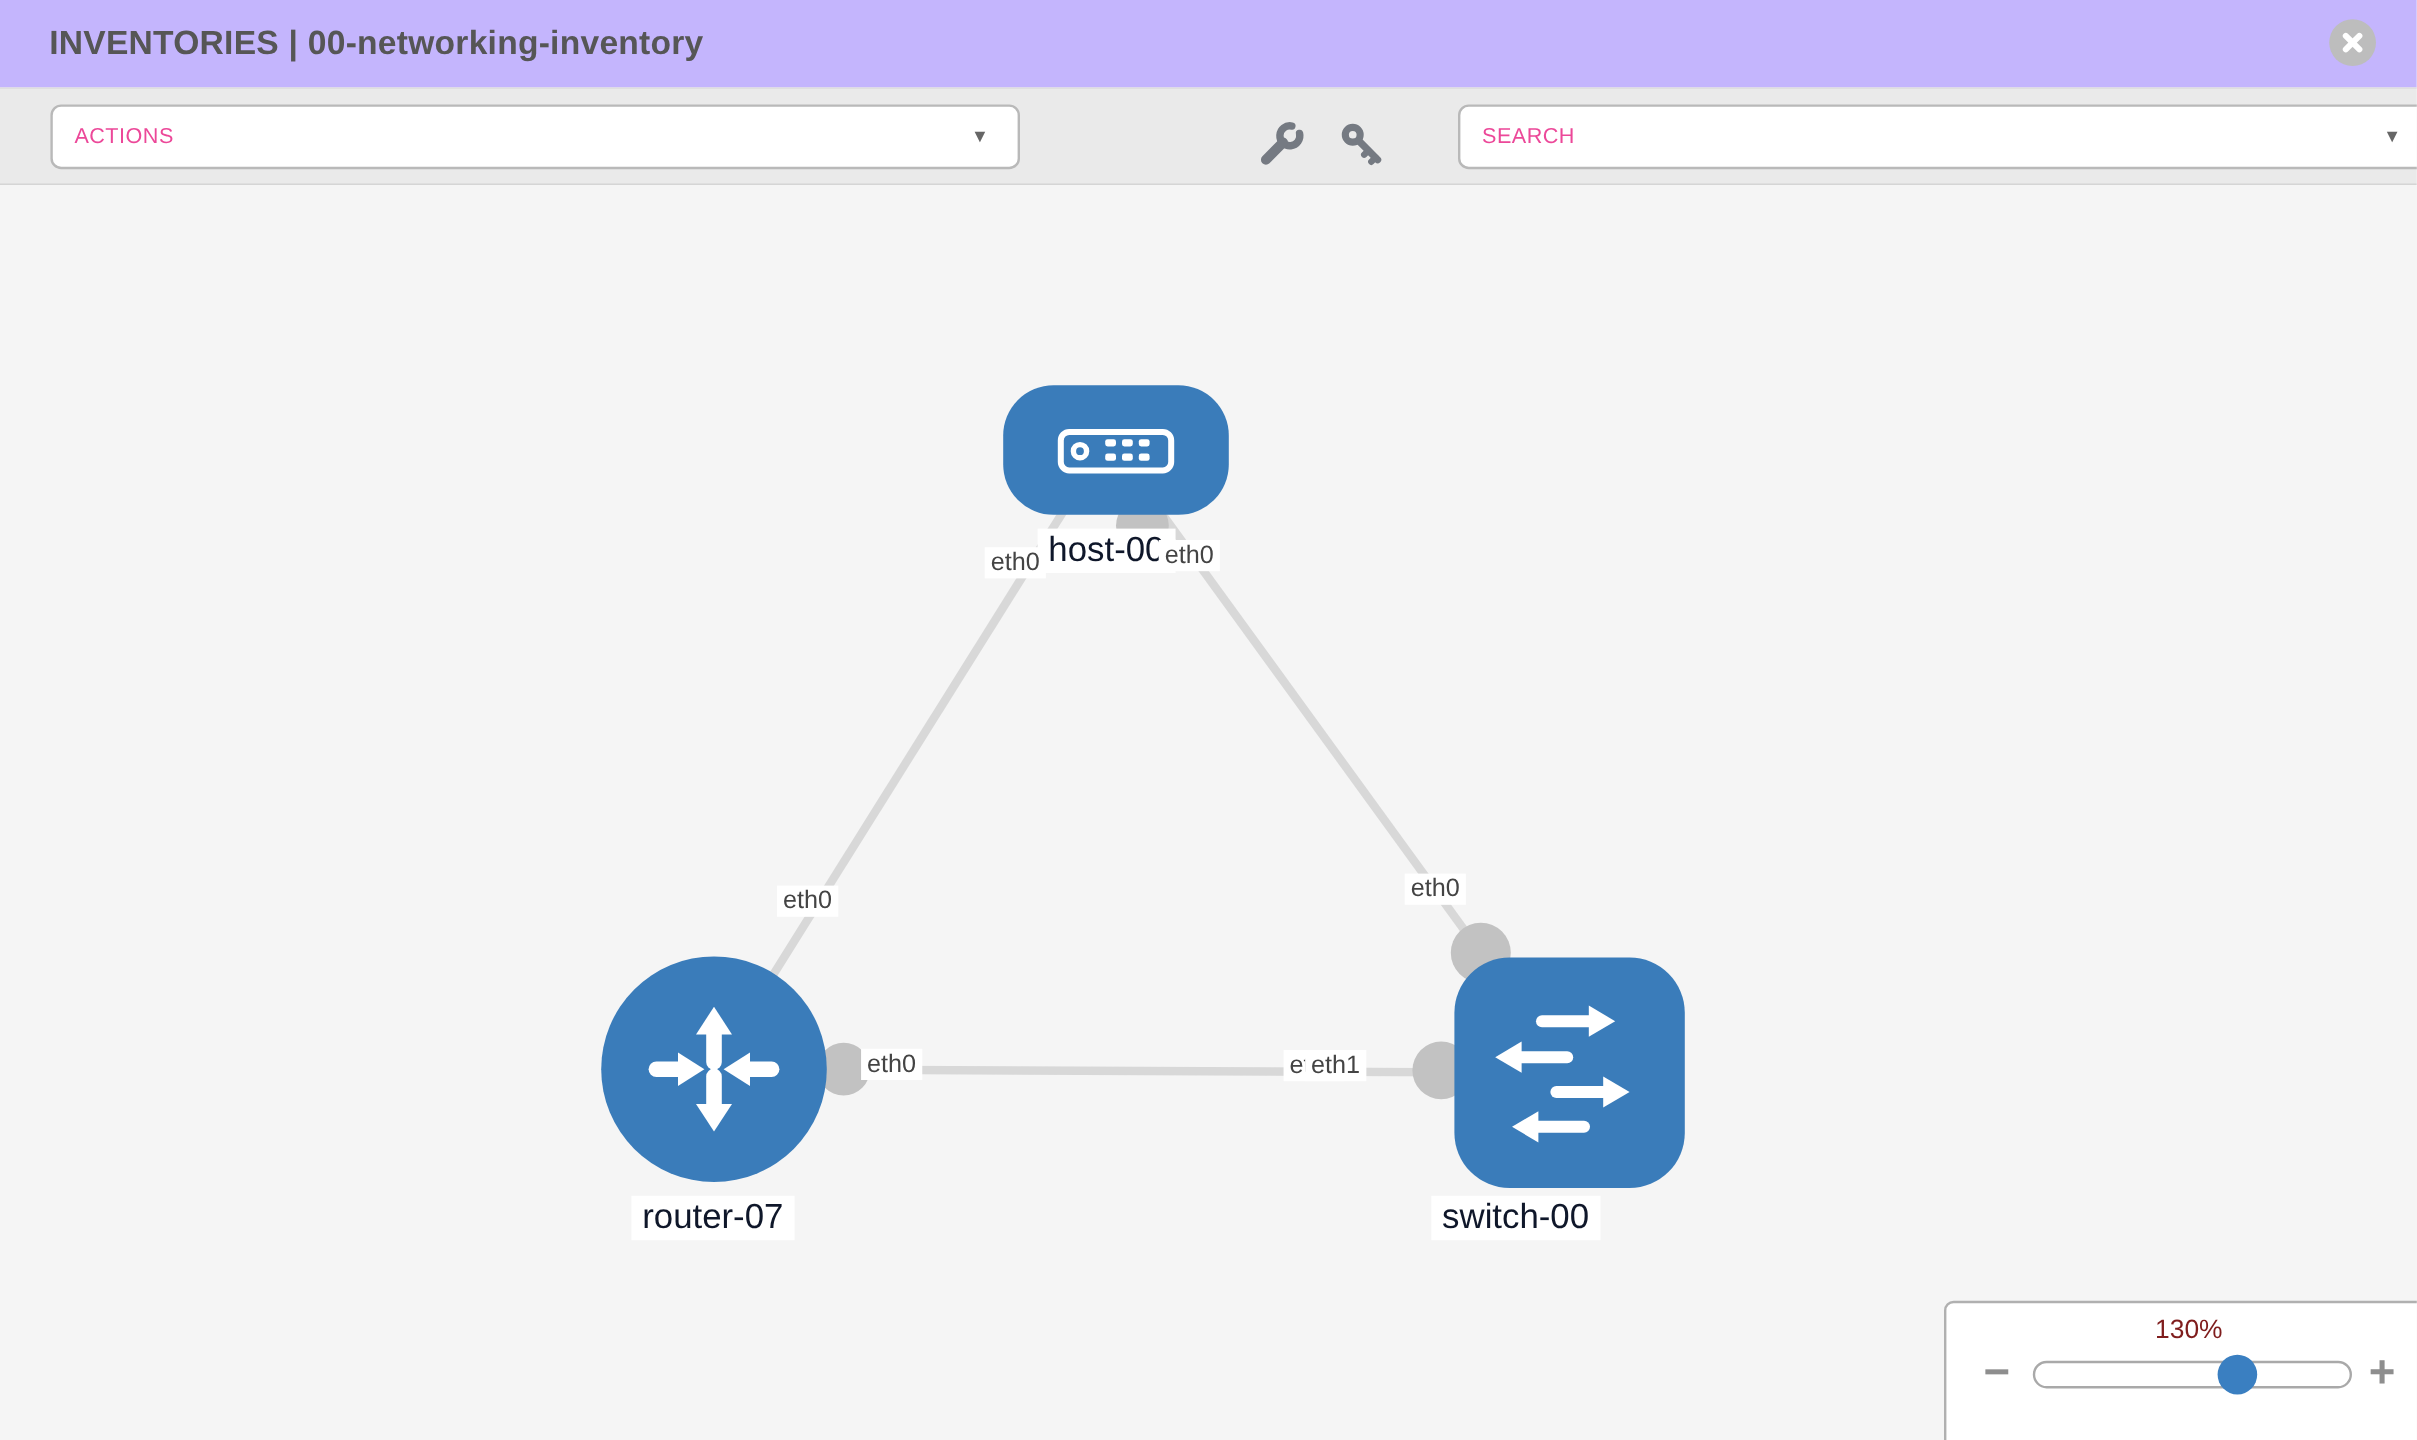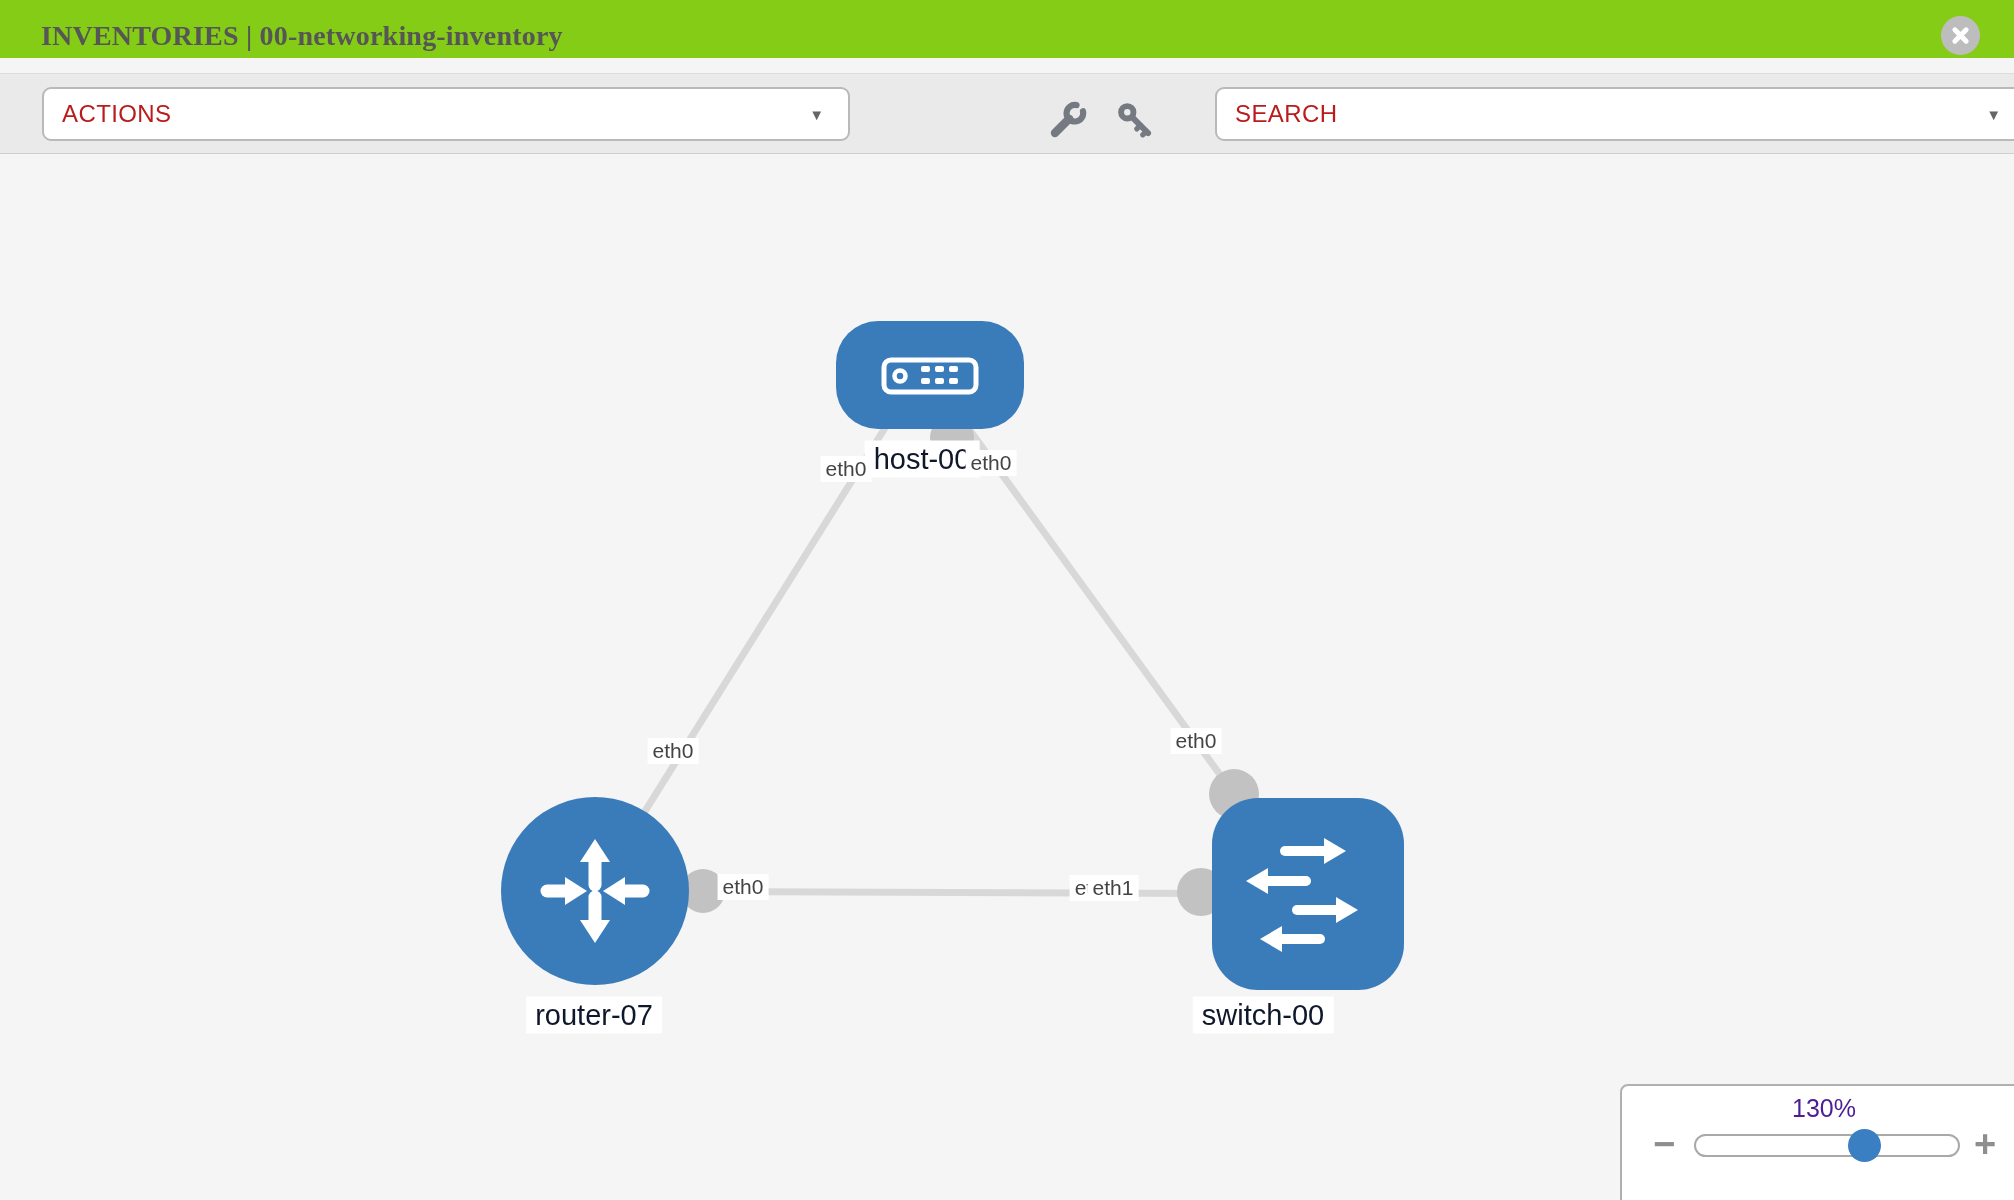--- a/index.html
+++ b/index.html
@@ -1,37 +1,37 @@
 <!DOCTYPE html>
 <html><head>
 <meta charset="utf-8">
 <style>
   * { margin:0; padding:0; box-sizing:border-box; }
   html,body { width:2014px; height:1200px; }
   body { font-family:"Liberation Sans", sans-serif; background:#fff; }
   .window { position:relative; width:2014px; height:1200px; overflow:hidden; background:#f5f5f5; }
 
   
-  .header { position:absolute; top:0; left:0; width:2014px; height:58px; background:#84cc16;font-family:Liberation Serif, serif; }
+  .header { position:absolute; top:0; left:0; width:2014px; height:73px; background:#c4b5fd; }
   .page-title { position:absolute; left:41px; top:36px; transform:translateY(-50%);
     font-size:28px; font-weight:bold; color:#565656; letter-spacing:.2px; }
   .close-btn { position:absolute; left:1941px; top:16px; width:39px; height:39px;
     border-radius:50%; background:#bdbdbd; cursor:pointer; }
   .close-btn .bar { position:absolute; left:9px; top:17px; width:21px; height:5px;
     background:#ffffff; border-radius:3px; }
   .close-btn .bar.b1 { transform:rotate(45deg); }
   .close-btn .bar.b2 { transform:rotate(-45deg); }
 
   
   .toolbar { position:absolute; top:73px; left:0; width:2014px; height:81px;
     background:#eaeaea; border-top:1px solid #dcdcdc; border-bottom:1px solid #cfcfcf; }
   .select-box { position:absolute; top:13px; height:54px; background:#ffffff;
     border:2px solid #b9b9b9; border-radius:9px; cursor:pointer; }
   .select-box .sel-label { position:absolute; left:18px; top:50%; transform:translateY(-50%);
-    font-size:24px; color:#b91c1c; letter-spacing:.4px; }
+    font-size:18px; color:#ec4899; letter-spacing:.4px; }
   .select-box .caret { position:absolute; right:24px; top:50%; transform:translateY(-50%);
     font-size:15px; color:#666; }
   .actions-box { left:42px; width:808px; }
   .search-box { left:1183px; width:812px;margin-left:32px; }
   .tool-btn { position:absolute; top:23px; width:46px; height:46px; cursor:pointer;
     display:flex; align-items:center; justify-content:center; }
   .wrench-btn { left:1045px; }
   .key-btn { left:1112px; }
 
   
@@ -44,21 +44,21 @@
     color:#444444; font-size:21px; padding:1px 5px; white-space:nowrap; }
   .iface-pair { position:absolute; transform:translate(-50%,-50%); white-space:nowrap; }
   .iface-pair span { background:#ffffff; color:#444444; font-size:21px; padding:1px 5px;
     display:inline-block; }
   .iface-pair .over { margin-left:-33px; position:relative; }
 
   
   .zoom-panel { position:absolute; left:1620px; top:1084px; width:420px; height:140px;
     background:#ffffff; border:2px solid #b0b0b0; border-radius:8px 0 0 0; }
   .zoom-level { position:absolute; left:202px; top:22px; transform:translate(-50%,-50%);
-    font-size:25px; color:#4c1d95;text-align:right; }
+    font-size:22px; color:#7f1d1d;text-align:right; }
   .zoom-minus, .zoom-plus { position:absolute; top:58px; transform:translate(-50%,-50%);
     font-size:38px; font-weight:bold; color:#8e8e8e; cursor:pointer; line-height:1; }
   .zoom-minus { left:42px; }
   .zoom-plus { left:363px; }
   .zoom-track { position:absolute; left:72px; top:48px; width:266px; height:23px;
     background:#ffffff; border:2px solid #a9a9a9; border-radius:12px; cursor:pointer; }
   .zoom-knob { position:absolute; left:226px; top:43px; width:33px; height:33px;
     border-radius:50%; background:#3a7fc1; cursor:grab; }
 </style>
 </head>

